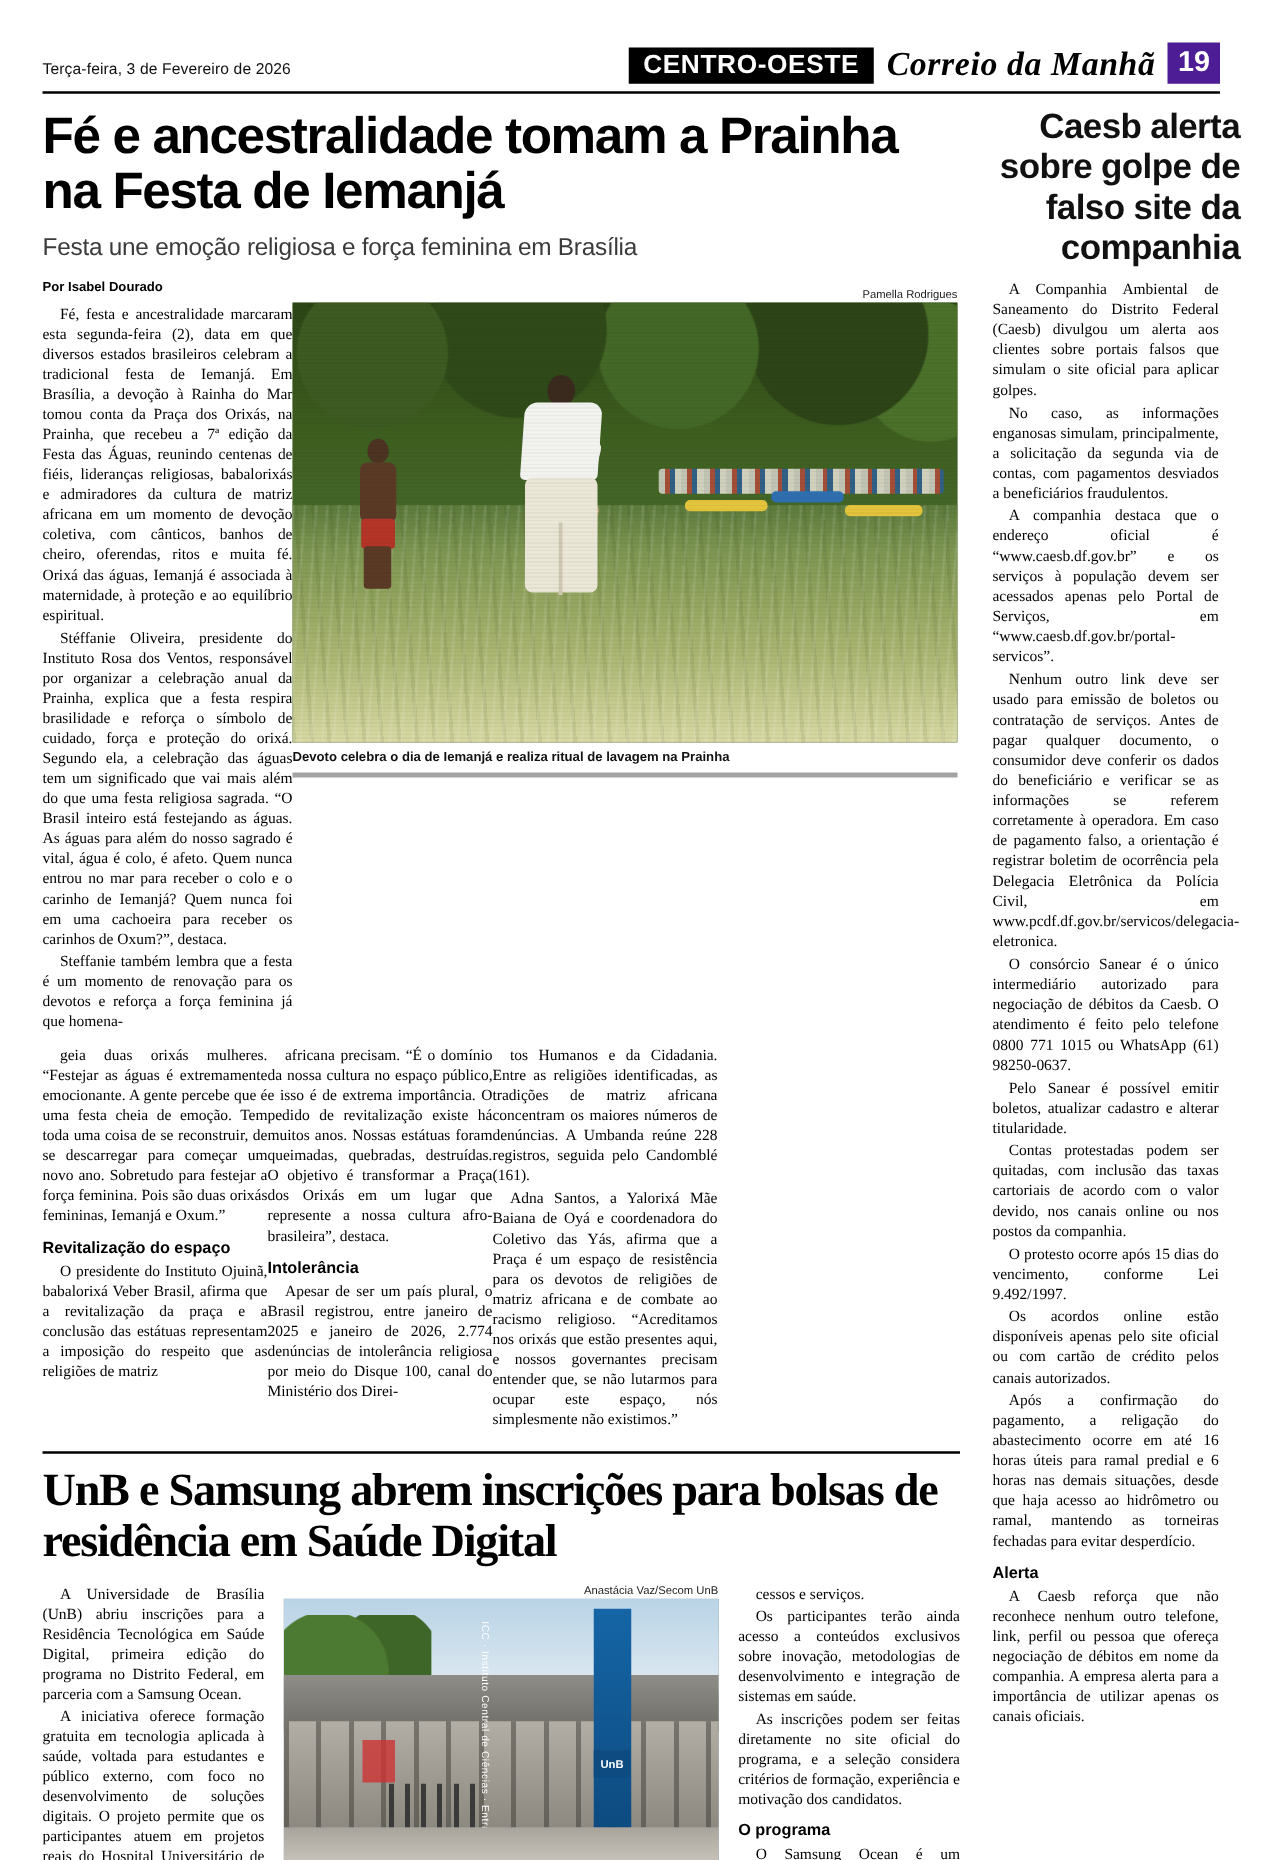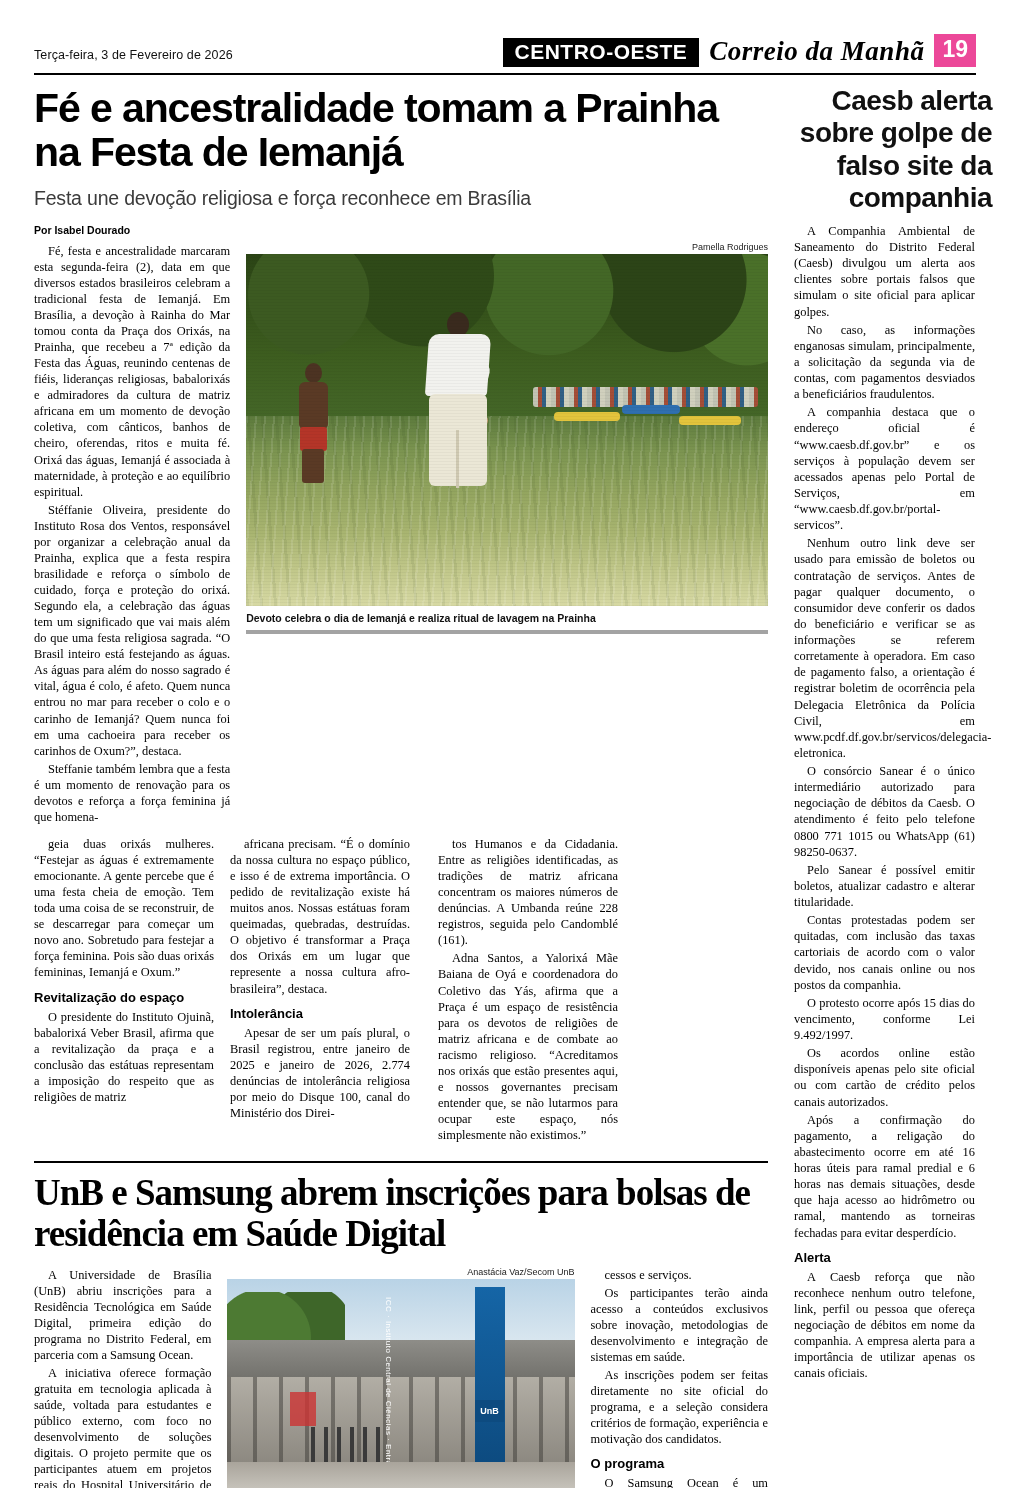--- a/index.html
+++ b/index.html
@@ -50,21 +50,21 @@
   .paper-name {
     font-family: "Liberation Serif", serif;
     font-weight: bold;
     font-style: italic;
     font-size: 27px;
     letter-spacing: .5px;
     line-height: 1;
     padding-bottom: 2px;
   }
   .page-number {
-    background: #ec4899;
+    background: #4c1d95;
     color: #fff;
     font-family: "Liberation Sans", sans-serif;
     font-weight: bold;
     font-size: 23px;
     line-height: 1;
     padding: 4px 8px 6px 8px;
   }
   .rule-top { border-top: 2.2px solid #000; margin-top: 0; }
 
   
@@ -120,21 +120,21 @@
     font-family: "Liberation Sans", sans-serif;
     font-weight: bold;
     font-size: 10.5px;
     margin-top: 6px;
     border-bottom: 4px solid #a3a3a3;
     padding-bottom: 6px;
     color: #111;
   }
 
   
-  .cols-3 { display: flex; gap: 16px; margin-top: 9px; }
+  .cols-3 { display: flex; margin-top: 9px; }
   .cols-3 .col { width: 33.33%; }
   p.t {
     font-family: "Liberation Serif", serif;
     font-size: 12.4px;
     line-height: 1.295;
     text-align: justify;
     margin: 0 0 2px 0;
     text-indent: 14px;
     hyphens: auto;
     -webkit-hyphens: auto;
@@ -306,31 +306,31 @@
     </div>
   </div>
   <div class="rule-top"></div>
 
   <div class="body-grid">
 
     <div class="left-zone">
 
       <div>
         <h1 class="headline">Fé e ancestralidade tomam a Prainha na Festa de Iemanjá</h1>
-        <div class="subhead">Festa une devoção religiosa e força reconhece em Brasília</div>
+        <div class="subhead">Festa une emoção religiosa e força feminina em Brasília</div>
 
         <div class="cols-3" style="margin-top:14px;">
           <div class="col" style="width:200px;">
             <div class="byline">Por Isabel Dourado</div>
             <p class="t">Fé, festa e ancestralidade marcaram esta segunda-feira (2), data em que diversos estados brasileiros celebram a tradicional festa de Iemanjá. Em Brasília, a devoção à Rainha do Mar tomou conta da Praça dos Orixás, na Prainha, que recebeu a 7ª edição da Festa das Águas, reunindo centenas de fiéis, lideranças religiosas, babalorixás e admiradores da cultura de matriz africana em um momento de devoção coletiva, com cânticos, banhos de cheiro, oferendas, ritos e muita fé. Orixá das águas, Iemanjá é associada à maternidade, à proteção e ao equilíbrio espiritual.</p>
             <p class="t">Stéffanie Oliveira, presidente do Instituto Rosa dos Ventos, responsável por organizar a celebração anual da Prainha, explica que a festa respira brasilidade e reforça o símbolo de cuidado, força e proteção do orixá. Segundo ela, a celebração das águas tem um significado que vai mais além do que uma festa religiosa sagrada. “O Brasil inteiro está festejando as águas. As águas para além do nosso sagrado é vital, água é colo, é afeto. Quem nunca entrou no mar para receber o colo e o carinho de Iemanjá? Quem nunca foi em uma cachoeira para receber os carinhos de Oxum?”, destaca.</p>
             <p class="t">Steffanie também lembra que a festa é um momento de renovação para os devotos e reforça a força feminina já que homena-</p>
           </div>
 
-          <div class="col" style="width:532px;margin-top:12px;">
+          <div class="col" style="width:532px;">
             <div class="photo-block">
               <div class="credit">Pamella Rodrigues</div>
               <div class="photo p1">
                 <div class="trees"></div>
                 <div class="water"></div>
                 <div class="crowd"></div>
                 <div class="boat1"></div>
                 <div class="boat2"></div>
                 <div class="boat3"></div>
                 <div class="man1">
@@ -358,21 +358,21 @@
           <div class="col" style="width:180px;">
             <p class="t">geia duas orixás mulheres. “Festejar as águas é extremamente emocionante. A gente percebe que é uma festa cheia de emoção. Tem toda uma coisa de se reconstruir, de se descarregar para começar um novo ano. Sobretudo para festejar a força feminina. Pois são duas orixás femininas, Iemanjá e Oxum.”</p>
             <h4 class="sub">Revitalização do espaço</h4>
             <p class="t">O presidente do Instituto Ojuinã, babalorixá Veber Brasil, afirma que a revitalização da praça e a conclusão das estátuas representam a imposição do respeito que as religiões de matriz</p>
           </div>
           <div class="col" style="width:180px;">
             <p class="t">africana precisam. “É o domínio da nossa cultura no espaço público, e isso é de extrema importância. O pedido de revitalização existe há muitos anos. Nossas estátuas foram queimadas, quebradas, destruídas. O objetivo é transformar a Praça dos Orixás em um lugar que represente a nossa cultura afro-brasileira”, destaca.</p>
             <h4 class="sub">Intolerância</h4>
             <p class="t">Apesar de ser um país plural, o Brasil registrou, entre janeiro de 2025 e janeiro de 2026, 2.774 denúncias de intolerância religiosa por meio do Disque 100, canal do Ministério dos Direi-</p>
           </div>
-          <div class="col" style="width:180px;margin-left:12px;">
+          <div class="col" style="width:180px;">
             <p class="t">tos Humanos e da Cidadania. Entre as religiões identificadas, as tradições de matriz africana concentram os maiores números de denúncias. A Umbanda reúne 228 registros, seguida pelo Candomblé (161).</p>
             <p class="t">Adna Santos, a Yalorixá Mãe Baiana de Oyá e coordenadora do Coletivo das Yás, afirma que a Praça é um espaço de resistência para os devotos de religiões de matriz africana e de combate ao racismo religioso. “Acreditamos nos orixás que estão presentes aqui, e nossos governantes precisam entender que, se não lutarmos para ocupar este espaço, nós simplesmente não existimos.”</p>
           </div>
         </div>
       </div>
 
       <div class="story2">
         <h2 class="headline2">UnB e Samsung abrem inscrições para bolsas de residência em Saúde Digital</h2>
 
         <div class="s2-grid">

